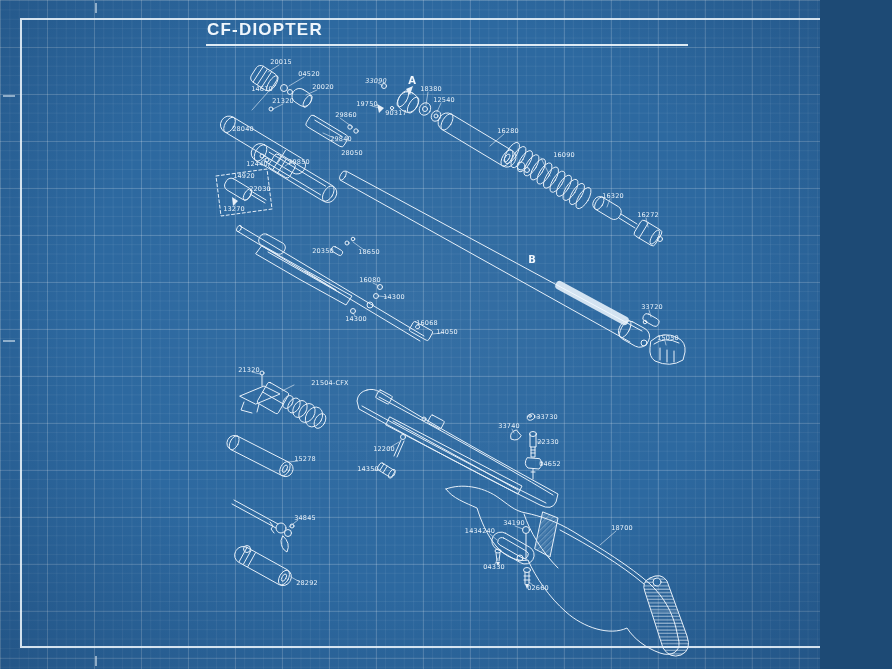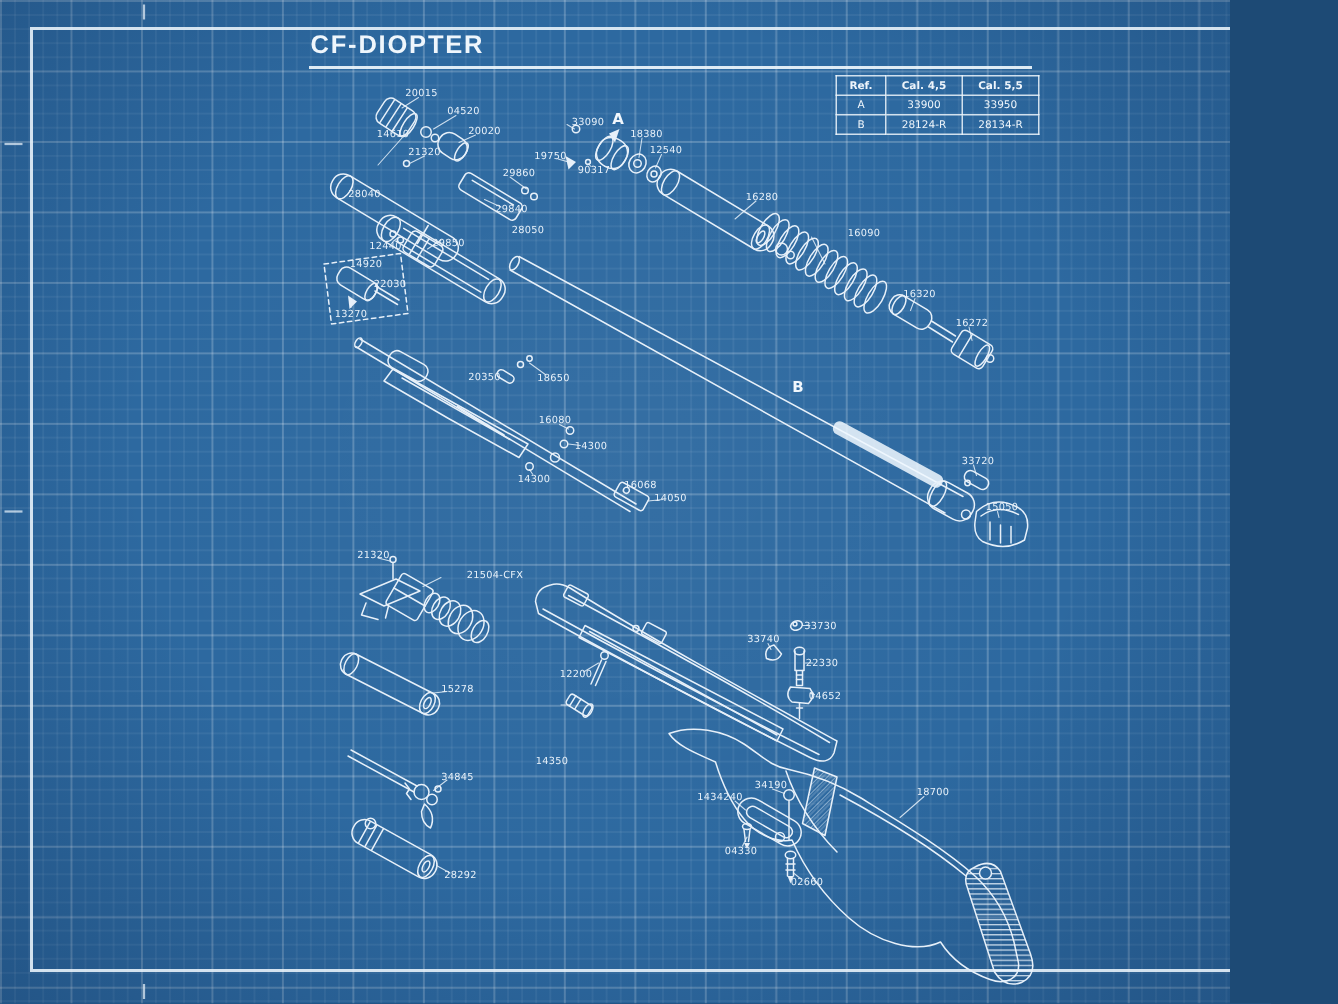--- a/index.html
+++ b/index.html
@@ -39,39 +39,20 @@
 <body>
 
 <div class="canvas">
 
   <div class="vignette"></div>
   <div class="frame"></div>
 
   <div class="title">CF-DIOPTER</div>
   <div class="title-rule"></div>
 
-  <table class="cal">
-    <tbody>
-        <tr>
-      <th class="col-ref">Ref.</th>
-      <th class="col-cal">Cal. 4,5</th>
-      <th class="col-cal">Cal. 5,5</th>
-    </tr>
-    <tr>
-      <td>A</td>
-      <td>33900</td>
-      <td>33950</td>
-    </tr>
-    <tr>
-      <td>B</td>
-      <td>28124-R</td>
-      <td>28134-R</td>
-    </tr>
-  </tbody>
-    </table>
 
   <svg class="art" width="892" height="669" viewBox="0 0 892 669">
     <defs>
       <pattern id="xhatch" width="4" height="4" patternUnits="userSpaceOnUse" patternTransform="rotate(45)">
         <line x1="0" y1="0" x2="0" y2="4" stroke="rgba(240,248,255,0.85)" stroke-width="0.7"></line>
         <line x1="2" y1="0" x2="2" y2="4" stroke="rgba(240,248,255,0.45)" stroke-width="0.5"></line>
       </pattern>
       <pattern id="hhatch" width="4" height="3.4" patternUnits="userSpaceOnUse">
         <line x1="0" y1="1" x2="4" y2="1" stroke="rgba(240,248,255,0.85)" stroke-width="0.8"></line>
       </pattern>
@@ -420,48 +401,48 @@
       <span class="plabel" style="left: 309px; top: 74px;">04520</span>
       <span class="plabel" style="left: 323px; top: 87px;">20020</span>
       <span class="plabel" style="left: 262px; top: 89px;">14610</span>
       <span class="plabel" style="left: 283px; top: 101px;">21320</span>
       <span class="plabel" style="left: 243px; top: 129px;">28040</span>
       <span class="plabel" style="left: 346px; top: 115px;">29860</span>
       <span class="plabel" style="left: 341px; top: 139px;">29840</span>
       <span class="plabel" style="left: 352px; top: 153px;">28050</span>
       <span class="plabel" style="left: 257px; top: 164px;">12440</span>
       <span class="plabel" style="left: 299px; top: 162px;">29850</span>
-      <span class="plabel" style="left: 392px; top: 81px;">33090</span>
+      <span class="plabel" style="left: 376px; top: 81px; font-style: italic;">33090</span>
       <span class="plabel" style="left: 431px; top: 89px;">18380</span>
       <span class="plabel" style="left: 444px; top: 100px;">12540</span>
       <span class="plabel" style="left: 367px; top: 104px;">19750</span>
       <span class="plabel" style="left: 396px; top: 113px;">90317</span>
       <span class="plabel" style="left: 508px; top: 131px;">16280</span>
-      <span class="plabel" style="left: 576px; top: 155px;">16090</span>
+      <span class="plabel" style="left: 564px; top: 155px;">16090</span>
       <span class="plabel" style="left: 613px; top: 196px;">16320</span>
       <span class="plabel" style="left: 648px; top: 215px;">16272</span>
       <span class="plabel" style="left: 244px; top: 176px;">14920</span>
       <span class="plabel" style="left: 260px; top: 189px;">22030</span>
       <span class="plabel" style="left: 234px; top: 209px;">13270</span>
       <span class="plabel" style="left: 323px; top: 251px; text-align: center;">20350</span>
       <span class="plabel" style="left: 369px; top: 252px;">18650</span>
       <span class="plabel" style="left: 370px; top: 280px;">16080</span>
       <span class="plabel" style="left: 394px; top: 297px;">14300</span>
       <span class="plabel" style="left: 356px; top: 319px;">14300</span>
       <span class="plabel" style="left: 427px; top: 323px;">16068</span>
       <span class="plabel" style="left: 447px; top: 332px;">14050</span>
       <span class="plabel" style="left: 652px; top: 307px;">33720</span>
       <span class="plabel" style="left: 668px; top: 338px;">15050</span>
       <span class="plabel" style="left: 249px; top: 370px;">21320</span>
       <span class="plabel" style="left: 312px; top: 383px; margin-left: 18px;">21504-CFX</span>
       <span class="plabel" style="left: 305px; top: 459px;">15278</span>
       <span class="plabel" style="left: 305px; top: 518px;">34845</span>
       <span class="plabel" style="left: 307px; top: 583px;">28292</span>
       <span class="plabel" style="left: 384px; top: 449px;">12200</span>
-      <span class="plabel" style="left: 368px; top: 469px; margin-top: 38px;">14350</span>
+      <span class="plabel" style="left: 368px; top: 469px;">14350</span>
       <span class="plabel" style="left: 509px; top: 426px;">33740</span>
       <span class="plabel" style="left: 547px; top: 417px;">33730</span>
       <span class="plabel" style="left: 548px; top: 442px;">22330</span>
       <span class="plabel" style="left: 550px; top: 464px;">04652</span>
       <span class="plabel" style="left: 514px; top: 523px;">34190</span>
       <span class="plabel" style="left: 480px; top: 531px;">1434240</span>
       <span class="plabel" style="left: 494px; top: 567px;">04330</span>
       <span class="plabel" style="left: 538px; top: 588px;">02660</span>
       <span class="plabel" style="left: 622px; top: 528px;">18700</span>
       <span class="marker" style="left: 412px; top: 80px;">A</span>

